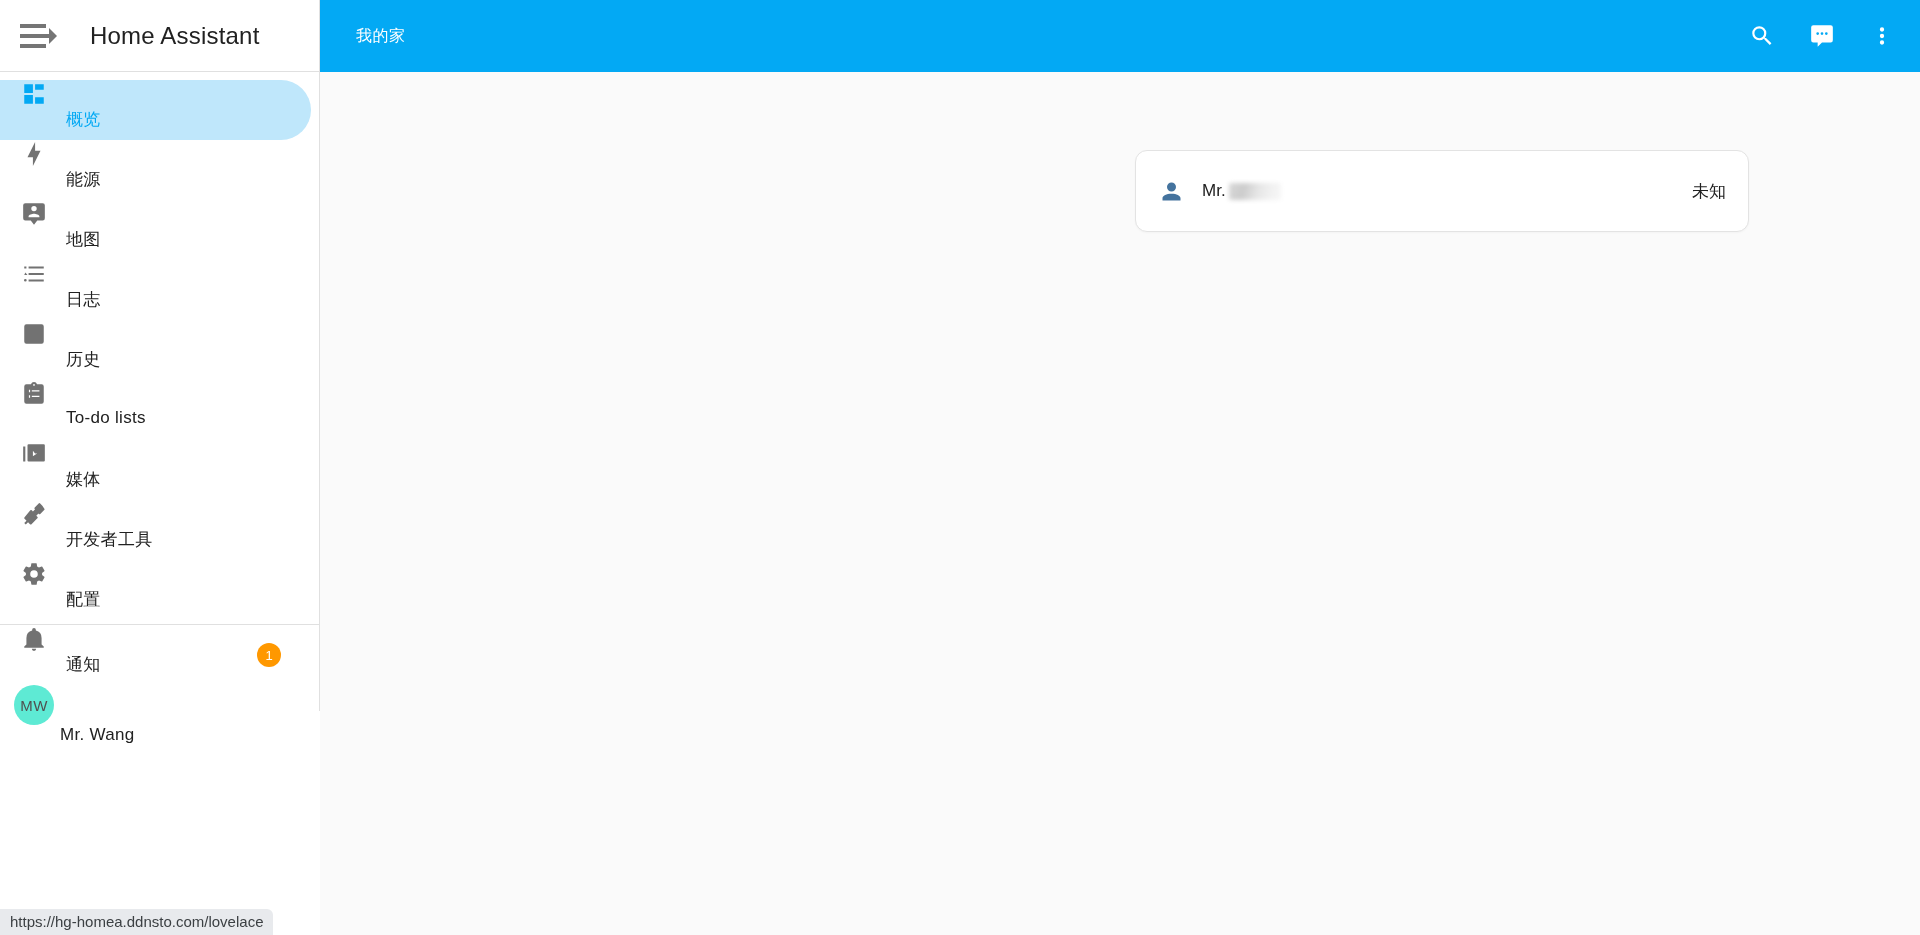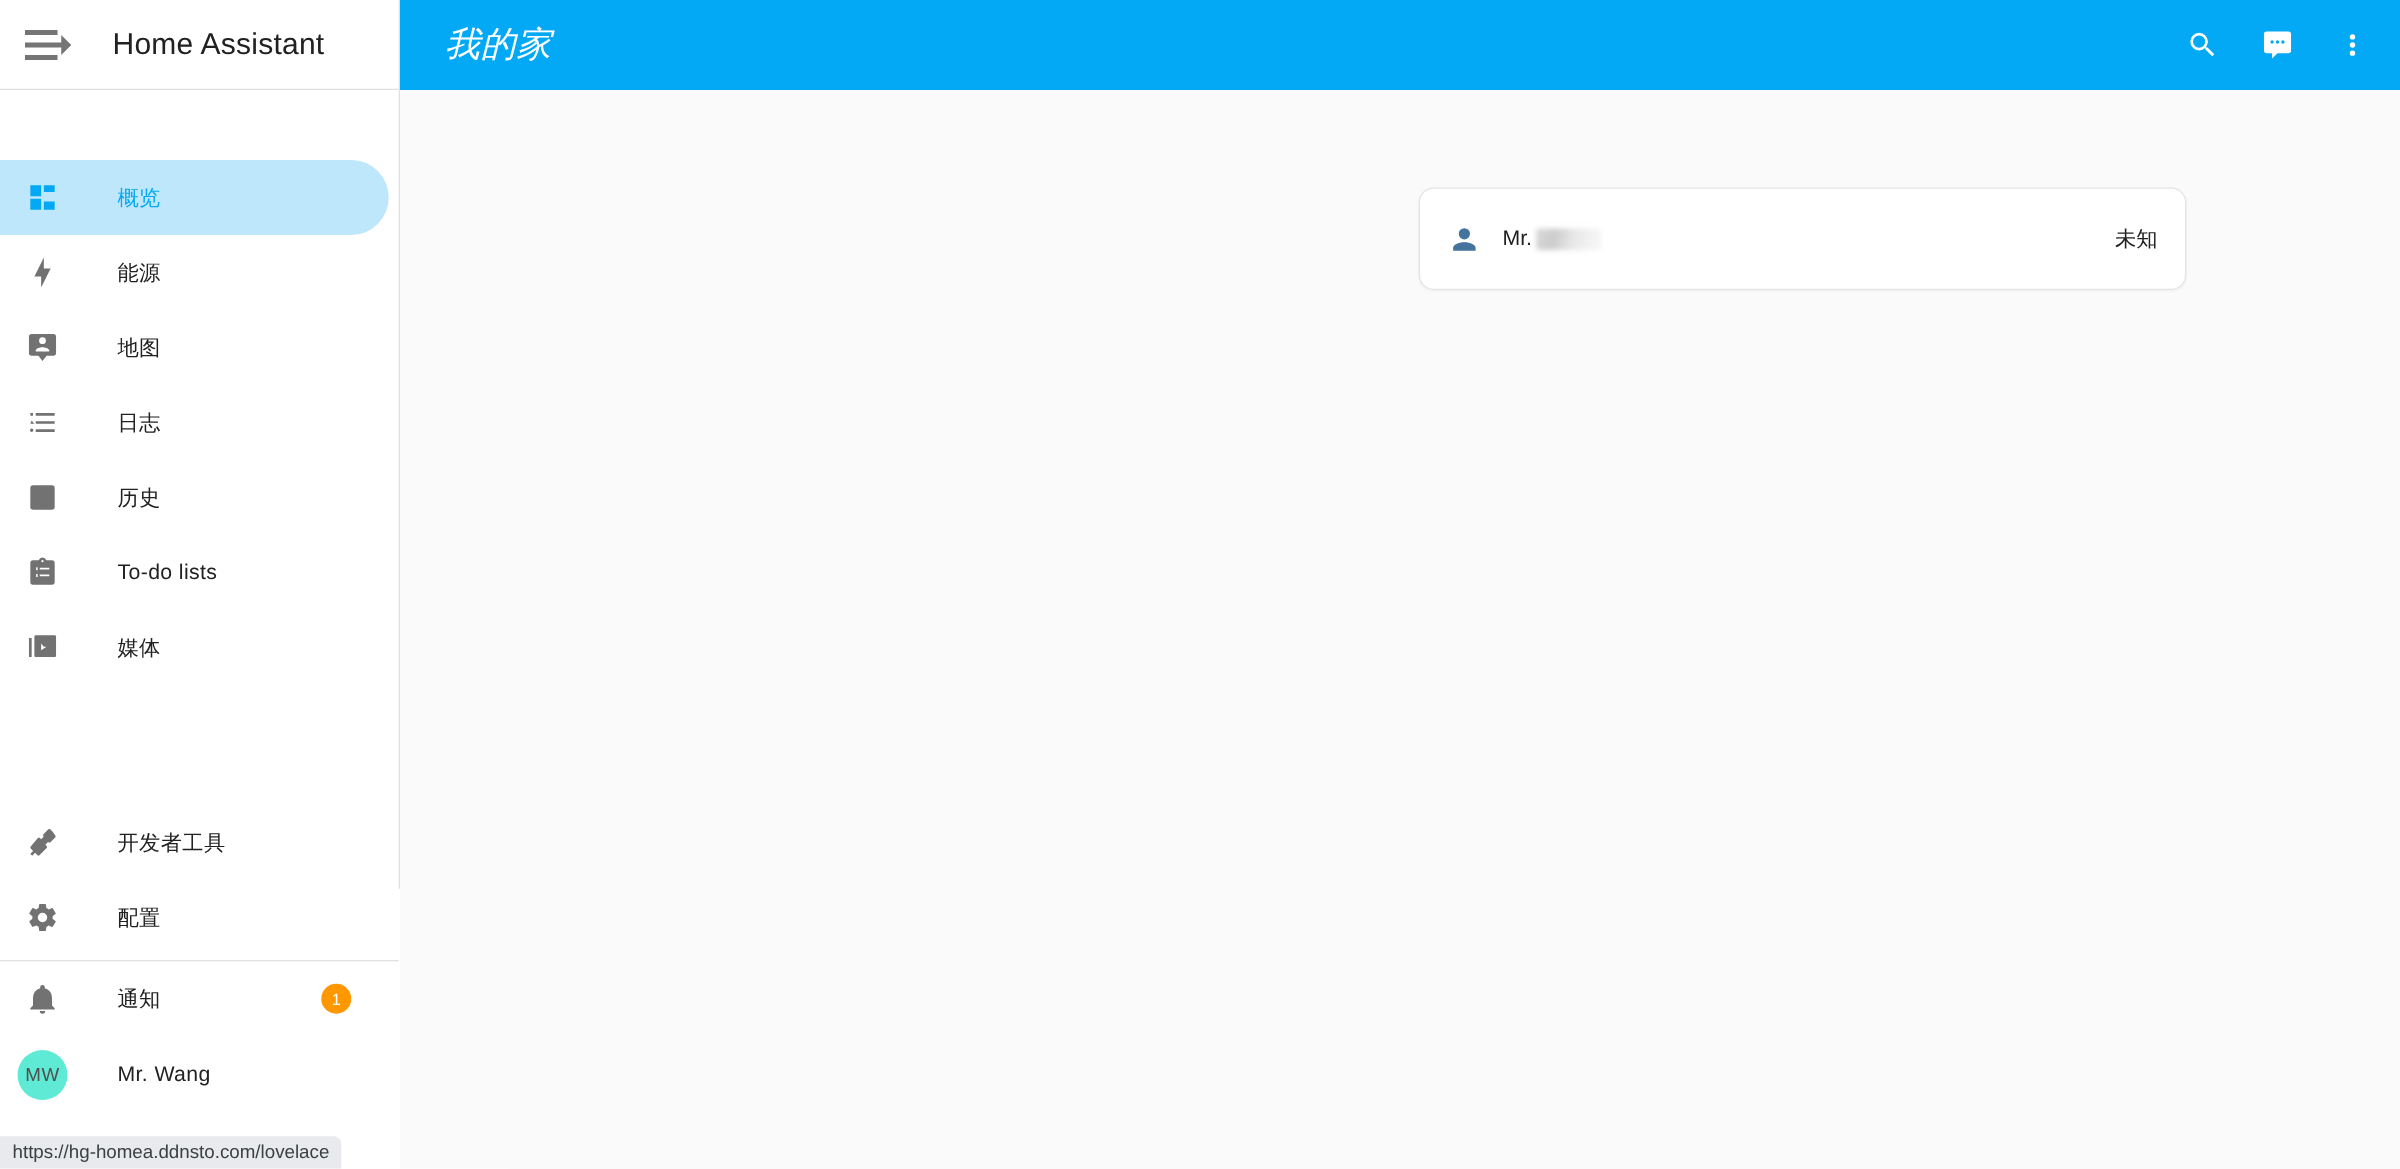--- a/index.html
+++ b/index.html
@@ -12,44 +12,43 @@
   .app { display: flex; width: 1920px; height: 935px; position: relative; }
 
   
   .sidebar {
     width: 320px; height: 711px;
     background: #ffffff;
     border-right: 1px solid #e0e0e0;
     display: flex; flex-direction: column;
     position: relative;
     flex: 0 0 320px;
-    gap: 48px;
   }
   .sidebar-header {
     height: 72px; min-height: 72px;
     display: flex; align-items: center;
     border-bottom: 1px solid #e0e0e0;
     padding-left: 14px;
   }
   .menu-btn {
     width: 48px; height: 48px;
     display: flex; align-items: center; justify-content: center;
     border-radius: 50%; cursor: pointer; background: none; border: none;
   }
   .app-title {
     font-size: 24px; color: #212121; font-weight: 400;
     margin-left: 28px; letter-spacing: .2px; white-space: nowrap;
   }
 
   .nav-top { padding-top: 8px; }
   .nav-item {
-    height: 60px; display: flex; align-items: center;
+    height: 60px; display: flex; align-items: flex-start;
     margin: 0 8px 0 0; padding-left: 20px;
     border-radius: 0 30px 30px 0;
-    cursor: pointer; position: relative;
+    cursor: pointer; position: relative; flex-direction: column;
   }
   .nav-item .nav-icon {
     width: 28px; height: 28px; min-width: 28px;
     display: flex; align-items: center; justify-content: center;
     color: #727272;
   }
   .nav-item .nav-icon svg { width: 26px; height: 26px; fill: currentColor; display:block; }
   .nav-label {
     margin-left: 46px; font-size: 17px; color: #212121;
     white-space: nowrap; letter-spacing: .3px;
@@ -82,21 +81,21 @@
   }
   .user-item .nav-label { margin-left: 40px; font-weight: 400; }
 
   
   .main { flex: 1 1 auto; display: flex; flex-direction: column; background: #fafafa; height: 935px; }
   .toolbar {
     height: 72px; min-height: 72px; background: #03a9f4;
     display: flex; align-items: center; padding: 0 14px 0 36px;
     color: #ffffff;
   }
-  .view-title { font-size: 28px; font-weight: 400; letter-spacing: .5px; font-style: italic; }
+  .view-title { font-size: 16px; font-weight: 400; letter-spacing: .5px; }
   .toolbar-spacer { flex: 1 1 auto; }
   .toolbar-btn {
     width: 48px; height: 48px; border-radius: 50%;
     display: flex; align-items: center; justify-content: center;
     cursor: pointer; margin-left: 12px; background: none; border: none; color:#fff;
   }
   .toolbar-btn svg { width: 26px; height: 26px; fill: #ffffff; display:block; }
 
   .view-body { flex: 1 1 auto; position: relative; padding: 8px; }
 

